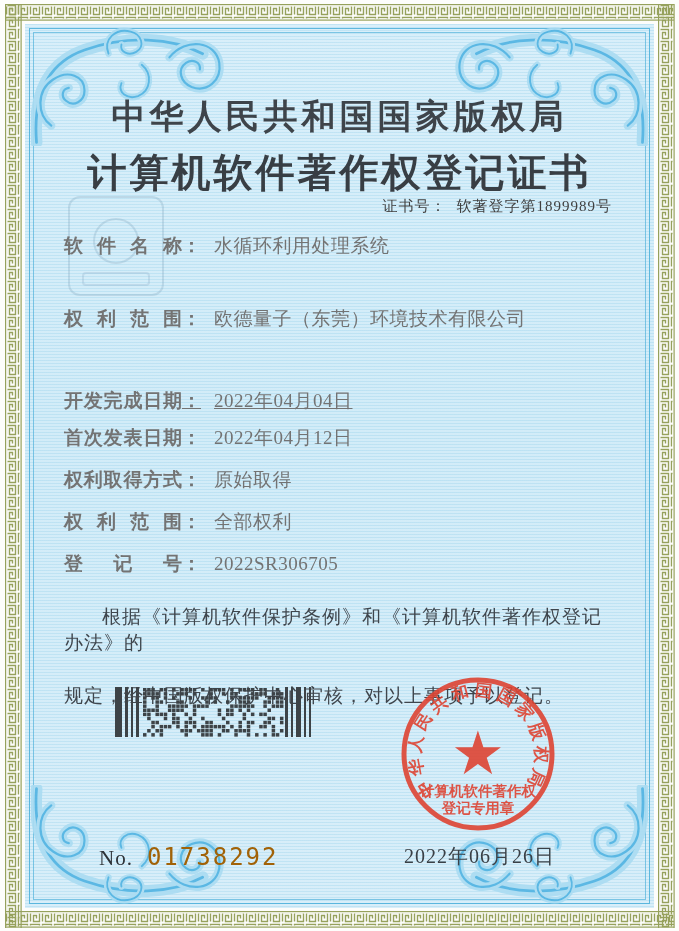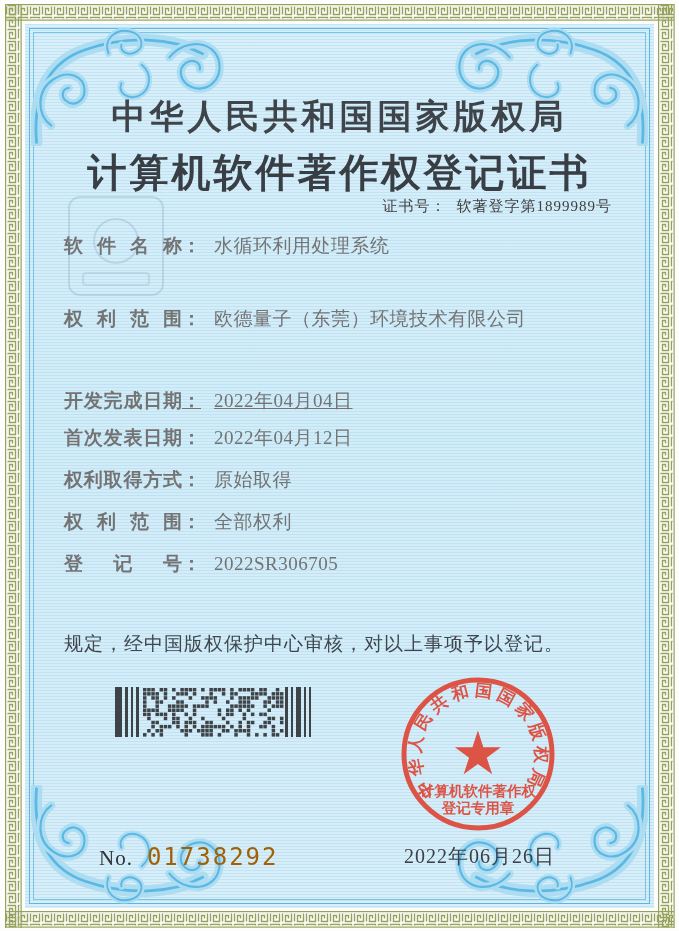--- a/index.html
+++ b/index.html
@@ -160,20 +160,21 @@
   <span class="lbl">权利取得方式</span><span class="colon">：</span><span class="val">原始取得</span>
 </div>
 <div class="row" style="top:509px;">
   <span class="lbl">权利范围</span><span class="colon">：</span><span class="val">全部权利</span>
 </div>
 <div class="row" style="top:551px;">
   <span class="lbl">登记号</span><span class="colon">：</span><span class="val">2022SR306705</span>
 </div>
 
 <div class="statement">
+  <div class="l1">根据《计算机软件保护条例》和《计算机软件著作权登记办法》的</div>
   <div class="l2">规定，经中国版权保护中心审核，对以上事项予以登记。</div>
 </div>
 
 <svg class="barcode" width="215" height="54">
   <g fill="#3d4347">
     <rect x="0" y="1" width="7" height="50"></rect>
     <rect x="10" y="1" width="3" height="50"></rect>
     <rect x="16" y="1" width="2" height="50"></rect>
     <rect x="21" y="1" width="3" height="50"></rect>
     <g class="noise">

